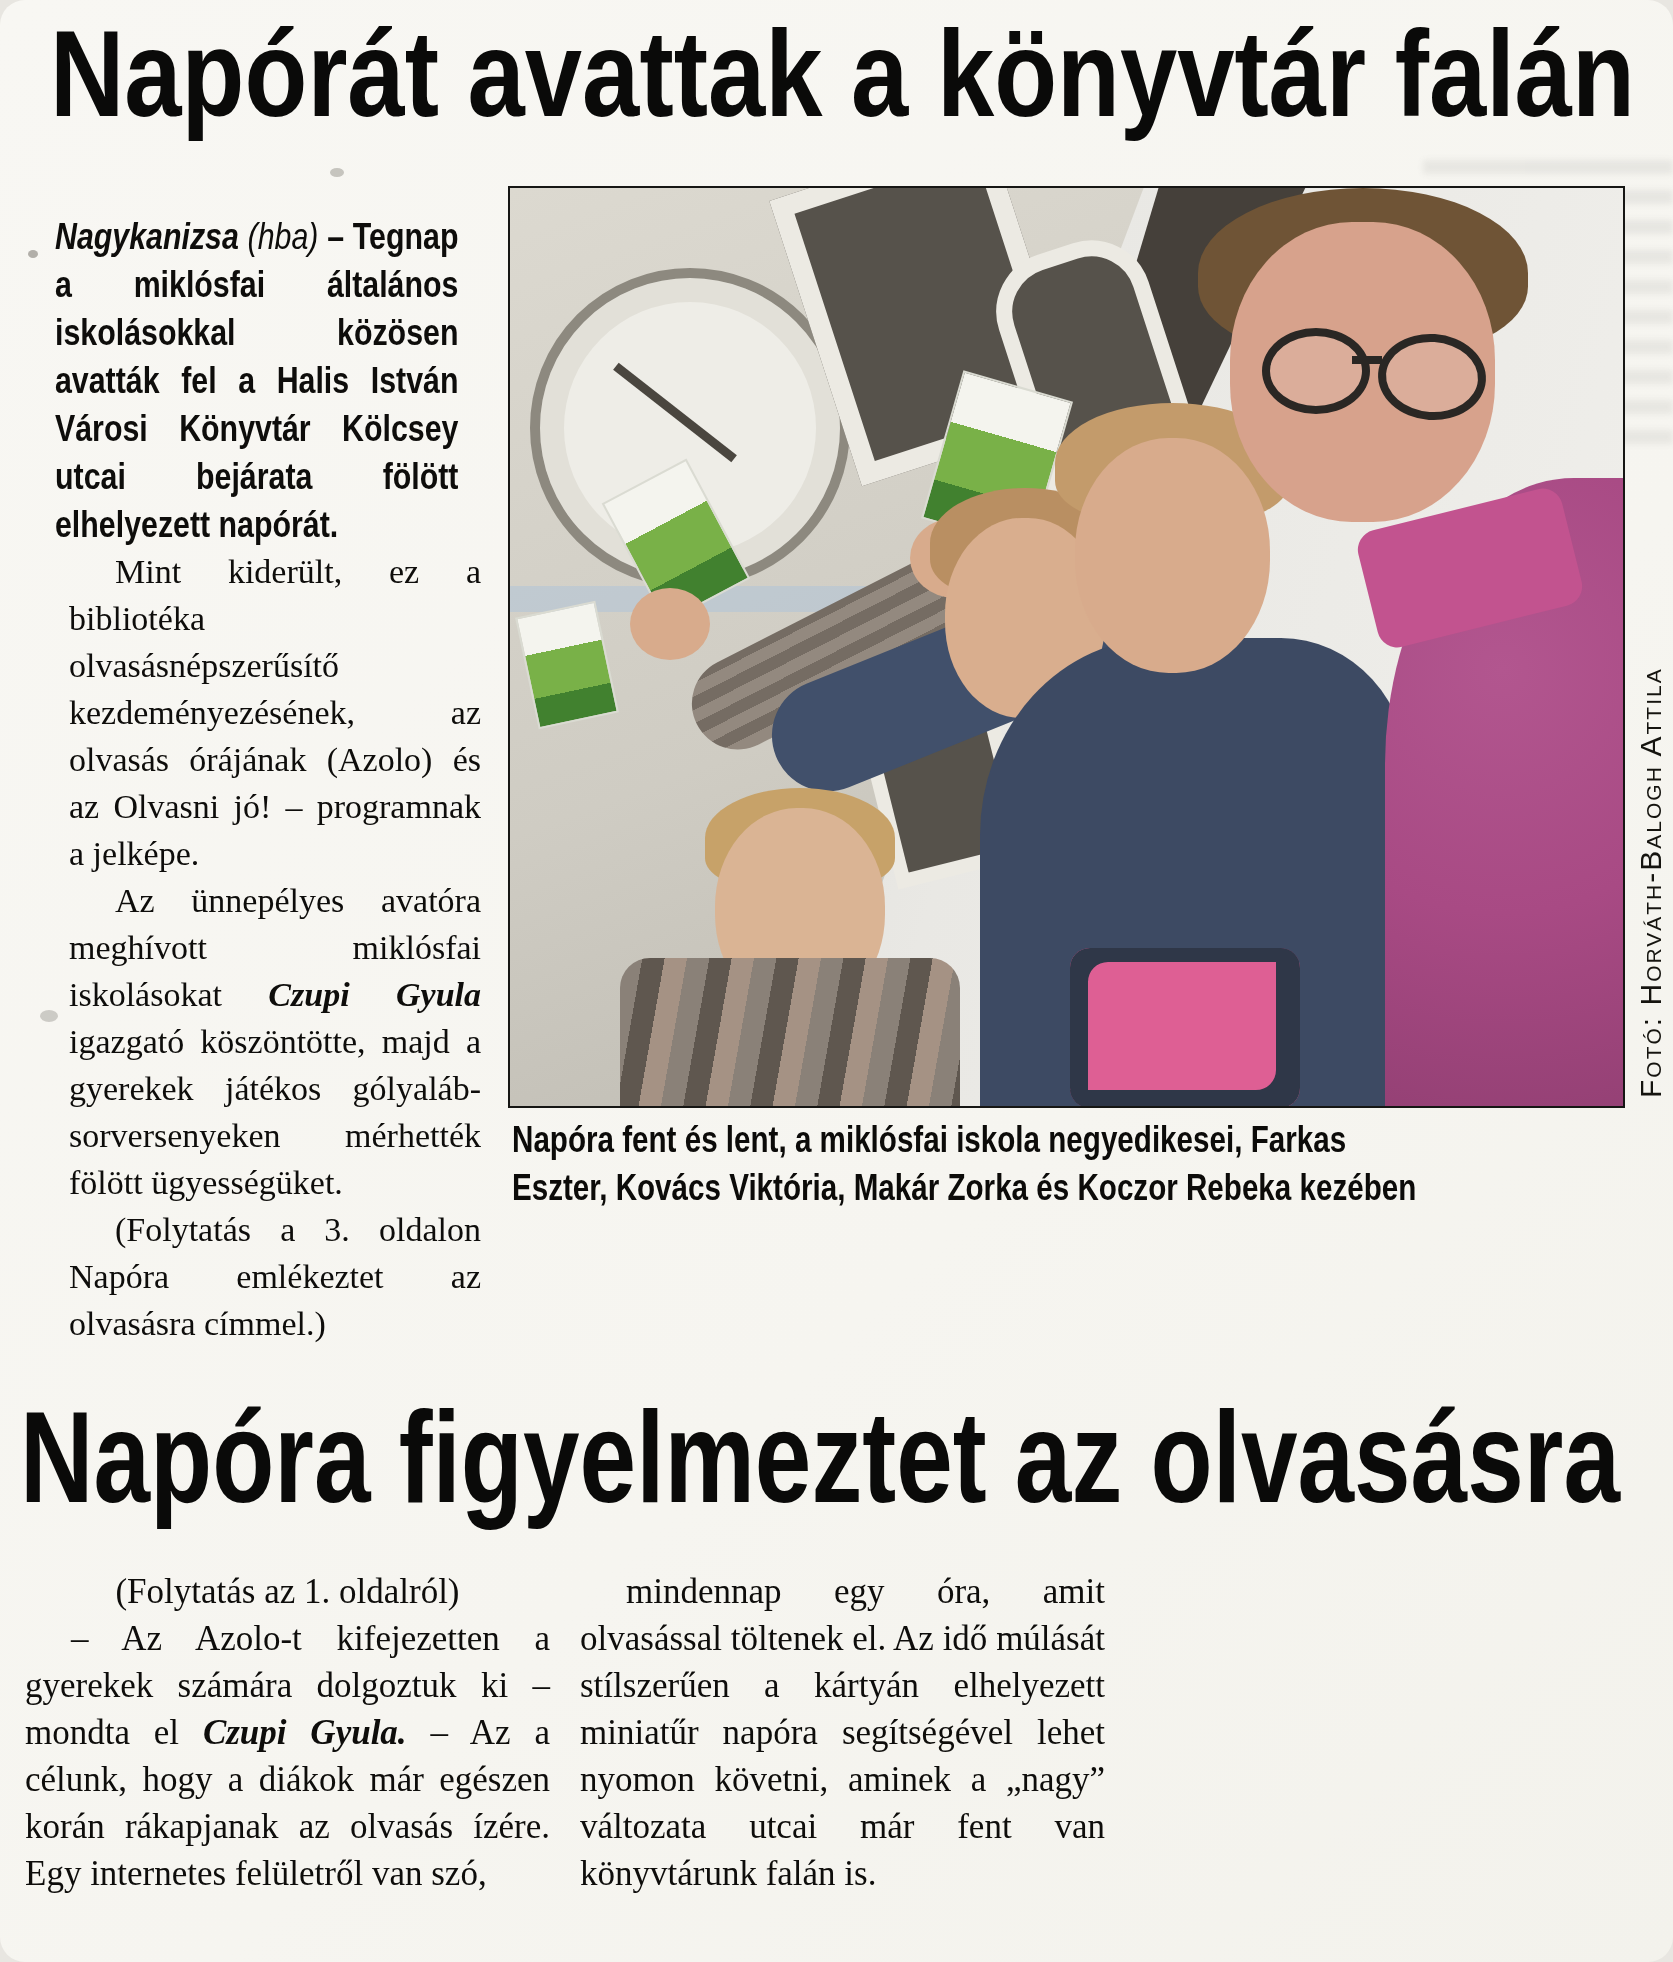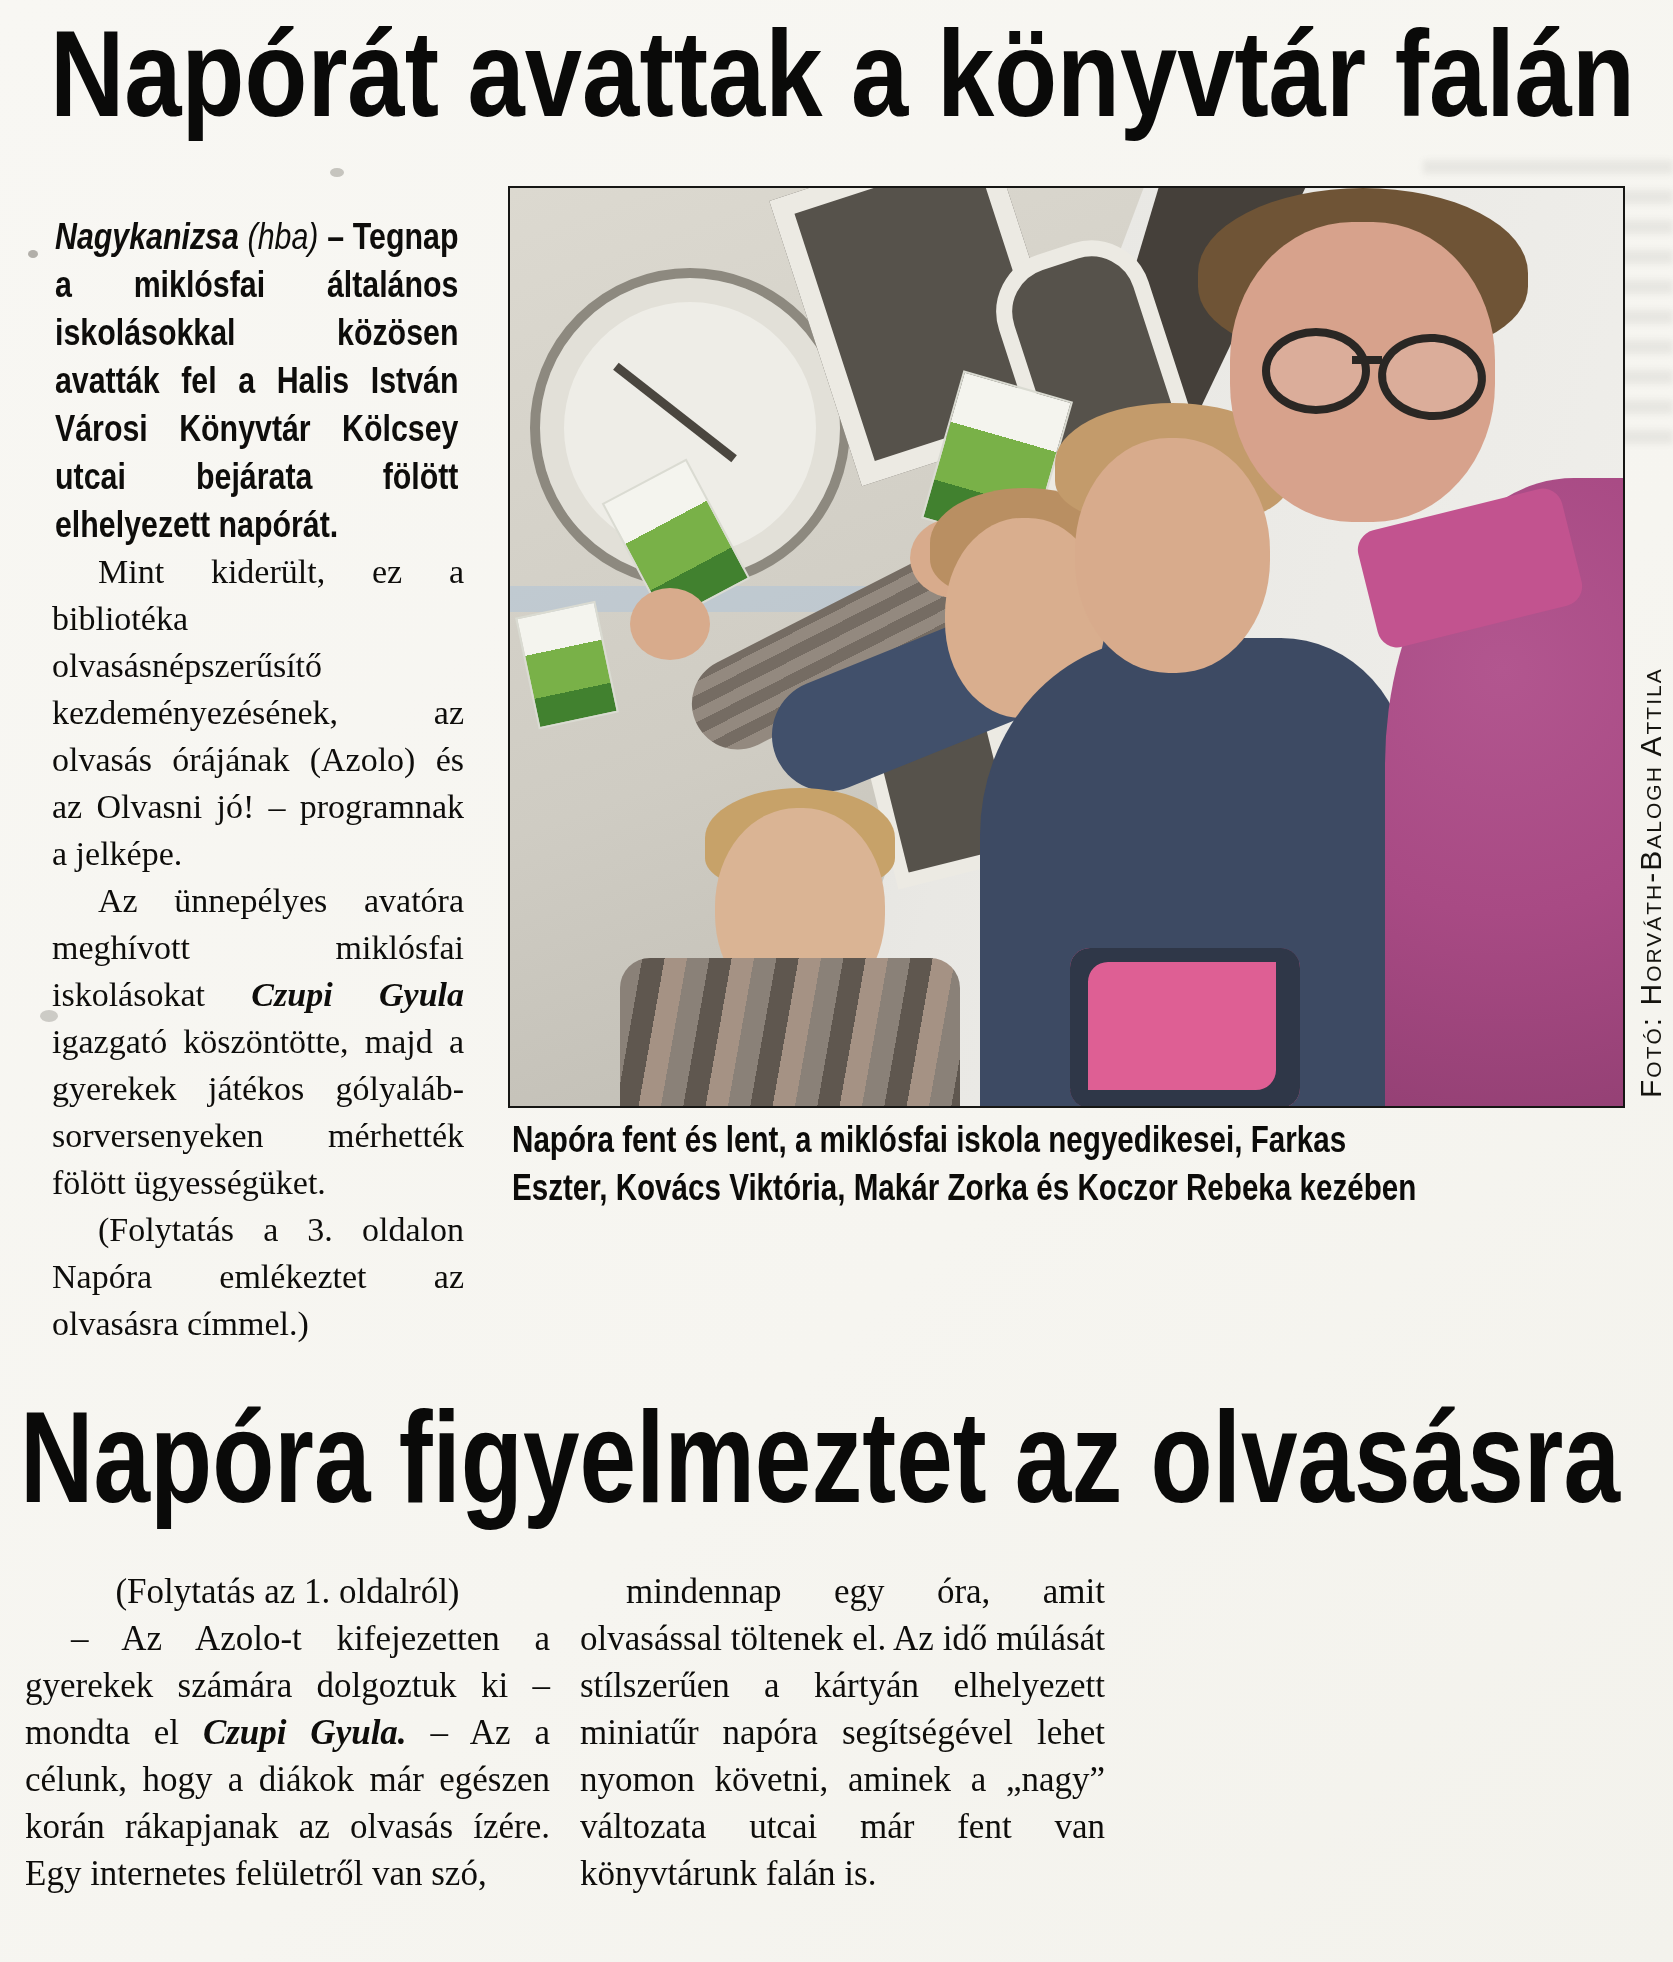--- a/index.html
+++ b/index.html
@@ -4,20 +4,21 @@
 <style>
   html,body{margin:0;padding:0;}
   body{background:#e8e6e1;}
   .page{
     position:relative;
     width:1673px;height:1962px;
     background:linear-gradient(135deg,#f8f7f3 0%,#f6f5f0 60%,#f3f2ec 100%);
     color:#0e0d0b;
     font-family:"Liberation Serif",serif;
     overflow:hidden;
+    border-radius:25px;
   }
   
   .hl-svg{position:absolute;}
   .hl-text{
     font-family:"Liberation Sans",sans-serif;
     font-weight:bold;
     fill:#0a0a09;
   }
   
   .lead{
@@ -26,21 +27,21 @@
     transform:scaleX(0.82);transform-origin:left top;
     font-family:"Liberation Sans",sans-serif;
     font-weight:bold;
     font-size:37px;line-height:48px;
     text-align:justify;
   }
   .lead .loc{font-style:italic;}
   .lead .hba{font-style:italic;font-weight:normal;}
   
   .body-top{
-    position:absolute;left:52px;top:548px;
+    position:absolute;left:69px;top:548px;
     width:412px;
     font-size:34px;line-height:47px;
     text-align:justify;
   }
   .body-top p,.cols p{margin:0;text-indent:46px;}
   .em{font-style:italic;font-weight:bold;}
   
   .photo{
     position:absolute;left:508px;top:186px;
     width:1113px;height:918px;

